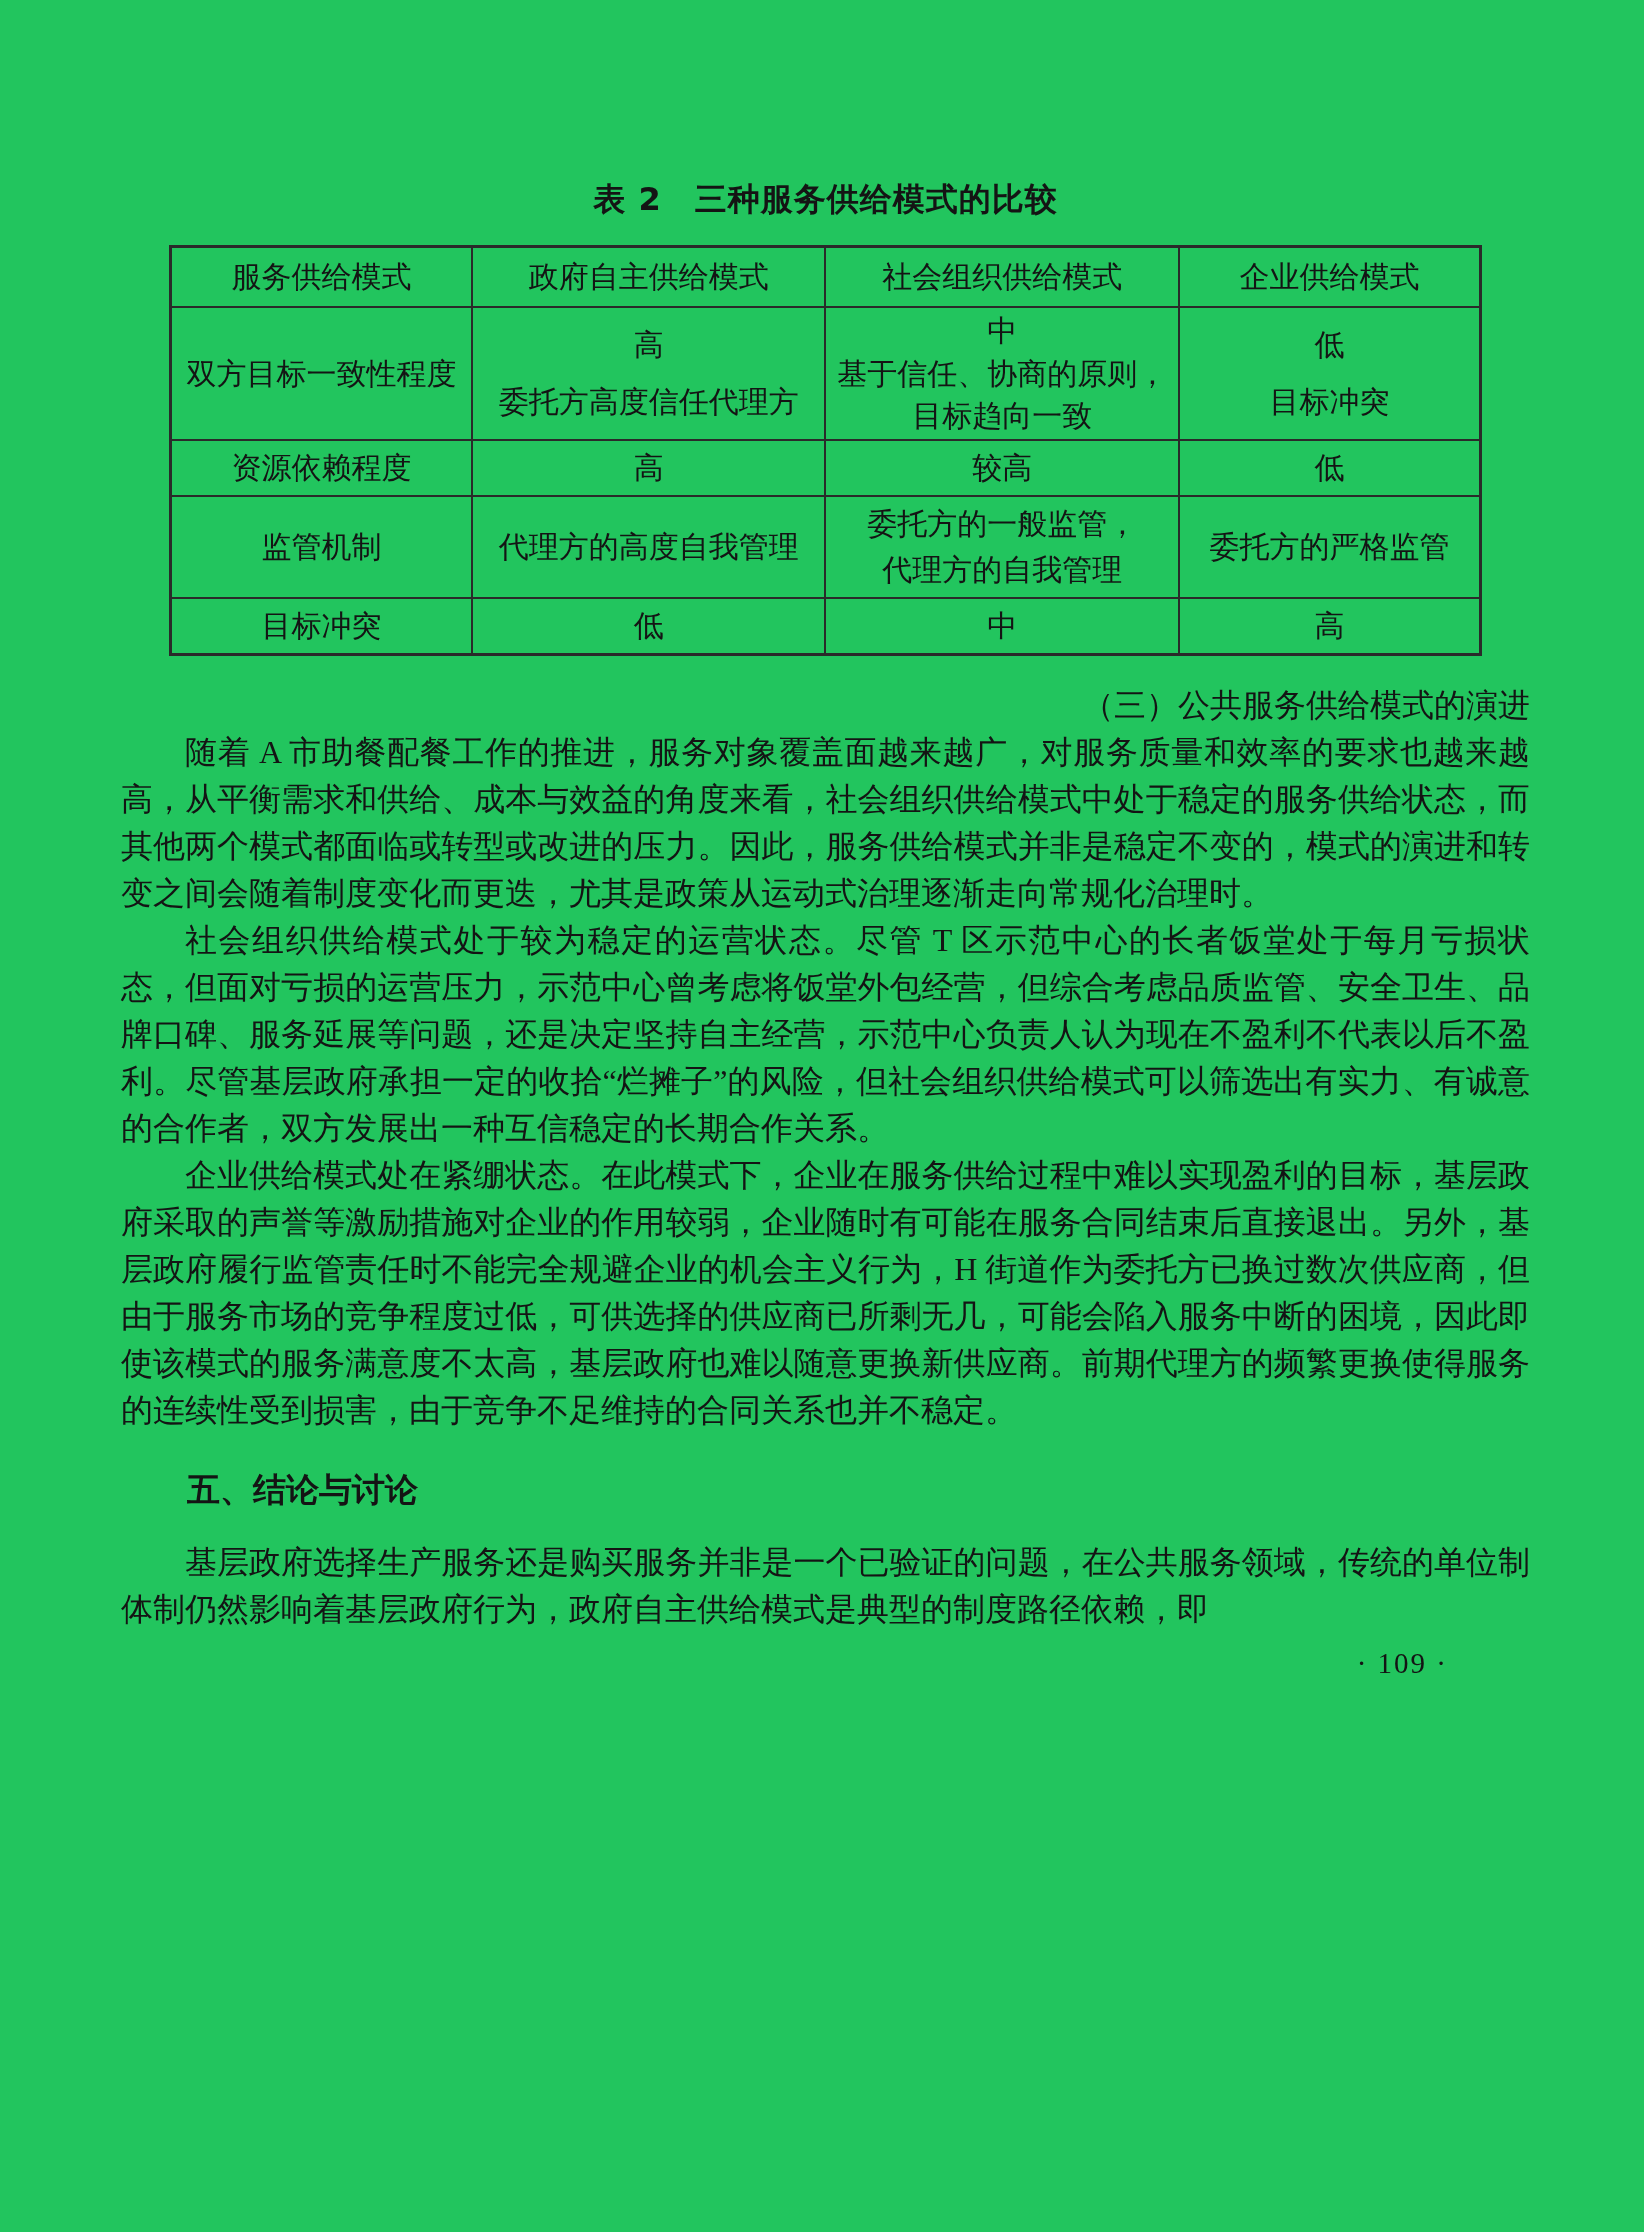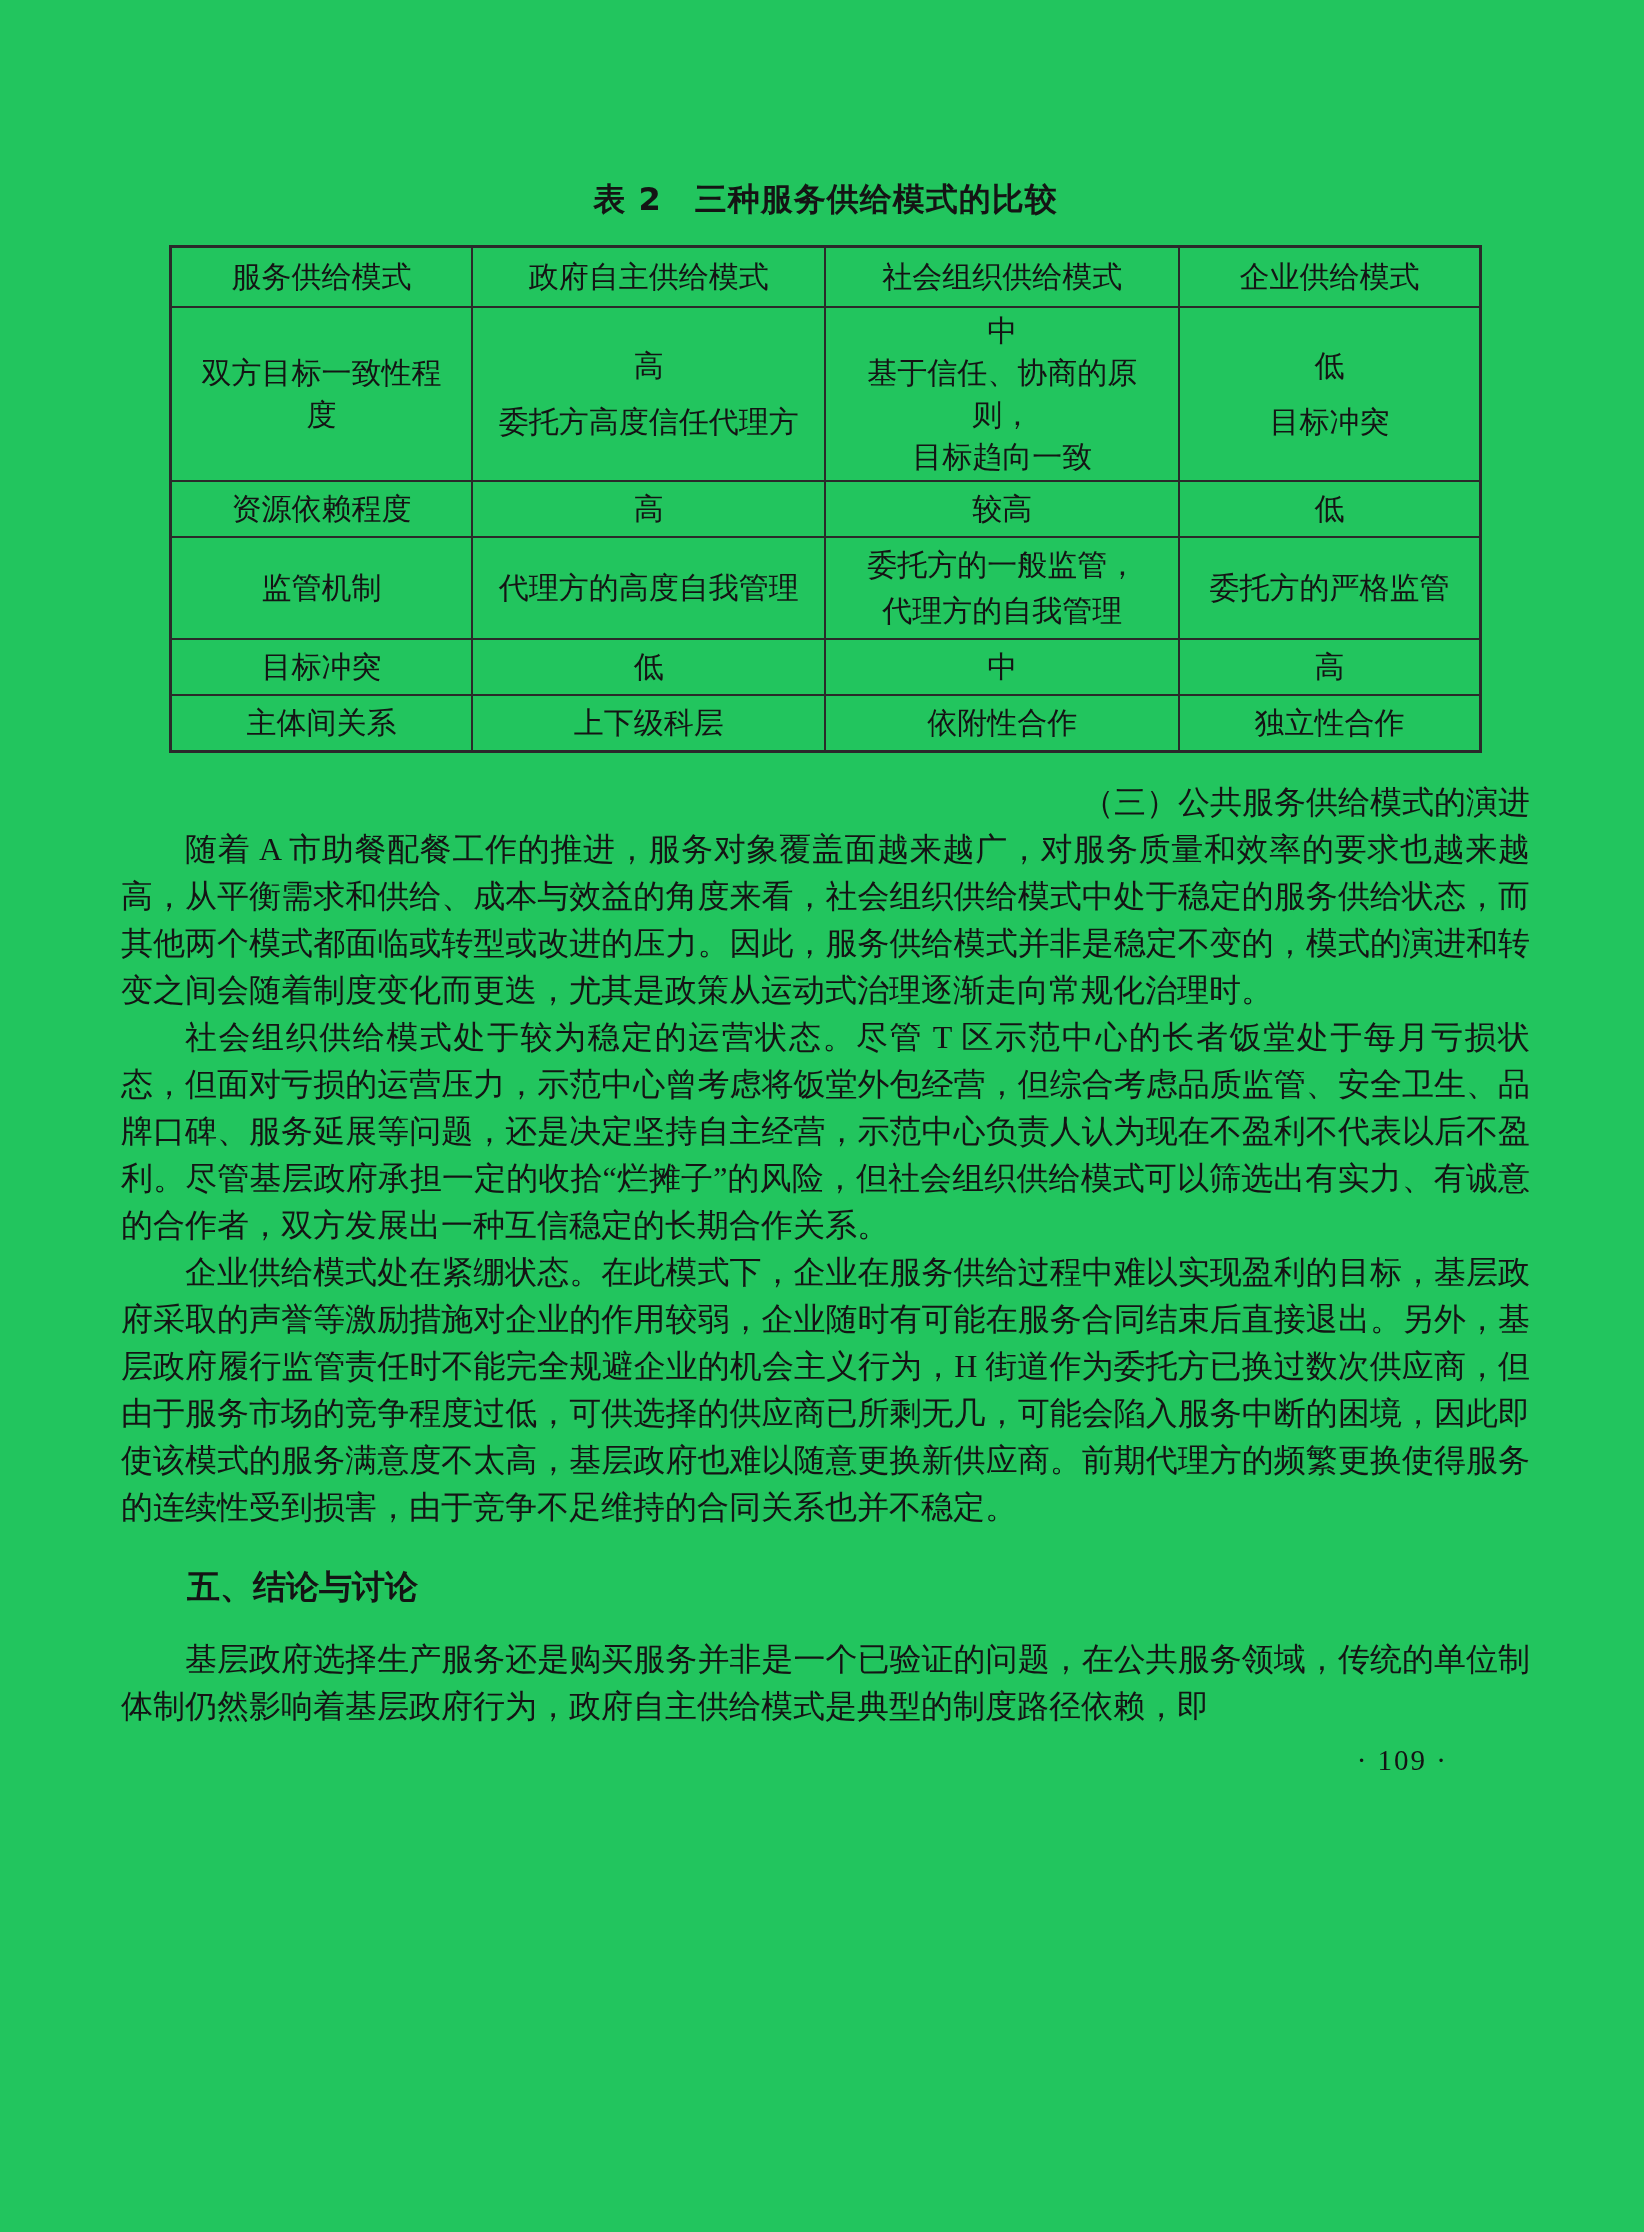--- a/index.html
+++ b/index.html
@@ -33,21 +33,21 @@
     width: 100%;
     border-collapse: collapse;
     border: 3px solid #2a2a2a;
   }
   table.cmp th, table.cmp td {
     border: 2px solid #2a2a2a;
     font-weight: normal;
     font-size: 30px;
     text-align: center;
     vertical-align: middle;
-    padding: 2px 20px;
+    padding: 2px 0;
   }
   .col1 { width: 23%; }
   .col2 { width: 27%; }
   .col3 { width: 27%; }
   .col4 { width: 23%; }
   .cell {
     display: flex;
     flex-direction: column;
     justify-content: space-evenly;
     align-items: center;
@@ -202,42 +202,20 @@
                 <div class="cell">
                   <span>中</span>
                 </div>
               </td>
             <td>
                 <div class="cell">
                   <span>高</span>
                 </div>
               </td>
           </tr>
-          <tr>
-            <td>
-                <div class="cell">
-                  <span>主体间关系</span>
-                </div>
-              </td>
-            <td>
-                <div class="cell">
-                  <span>上下级科层</span>
-                </div>
-              </td>
-            <td>
-                <div class="cell">
-                  <span>依附性合作</span>
-                </div>
-              </td>
-            <td>
-                <div class="cell">
-                  <span>独立性合作</span>
-                </div>
-              </td>
-          </tr>
         </tbody>
       </table>
     </div>
 
     <div class="sec-heading">（三）公共服务供给模式的演进</div>
 
     <p class="body-para">随着 A 市助餐配餐工作的推进，服务对象覆盖面越来越广，对服务质量和效率的要求也越来越高，从平衡需求和供给、成本与效益的角度来看，社会组织供给模式中处于稳定的服务供给状态，而其他两个模式都面临或转型或改进的压力。因此，服务供给模式并非是稳定不变的，模式的演进和转变之间会随着制度变化而更迭，尤其是政策从运动式治理逐渐走向常规化治理时。</p>
     <p class="body-para">社会组织供给模式处于较为稳定的运营状态。尽管 T 区示范中心的长者饭堂处于每月亏损状态，但面对亏损的运营压力，示范中心曾考虑将饭堂外包经营，但综合考虑品质监管、安全卫生、品牌口碑、服务延展等问题，还是决定坚持自主经营，示范中心负责人认为现在不盈利不代表以后不盈利。尽管基层政府承担一定的收拾“烂摊子”的风险，但社会组织供给模式可以筛选出有实力、有诚意的合作者，双方发展出一种互信稳定的长期合作关系。</p>
     <p class="body-para">企业供给模式处在紧绷状态。在此模式下，企业在服务供给过程中难以实现盈利的目标，基层政府采取的声誉等激励措施对企业的作用较弱，企业随时有可能在服务合同结束后直接退出。另外，基层政府履行监管责任时不能完全规避企业的机会主义行为，H 街道作为委托方已换过数次供应商，但由于服务市场的竞争程度过低，可供选择的供应商已所剩无几，可能会陷入服务中断的困境，因此即使该模式的服务满意度不太高，基层政府也难以随意更换新供应商。前期代理方的频繁更换使得服务的连续性受到损害，由于竞争不足维持的合同关系也并不稳定。</p>
 

